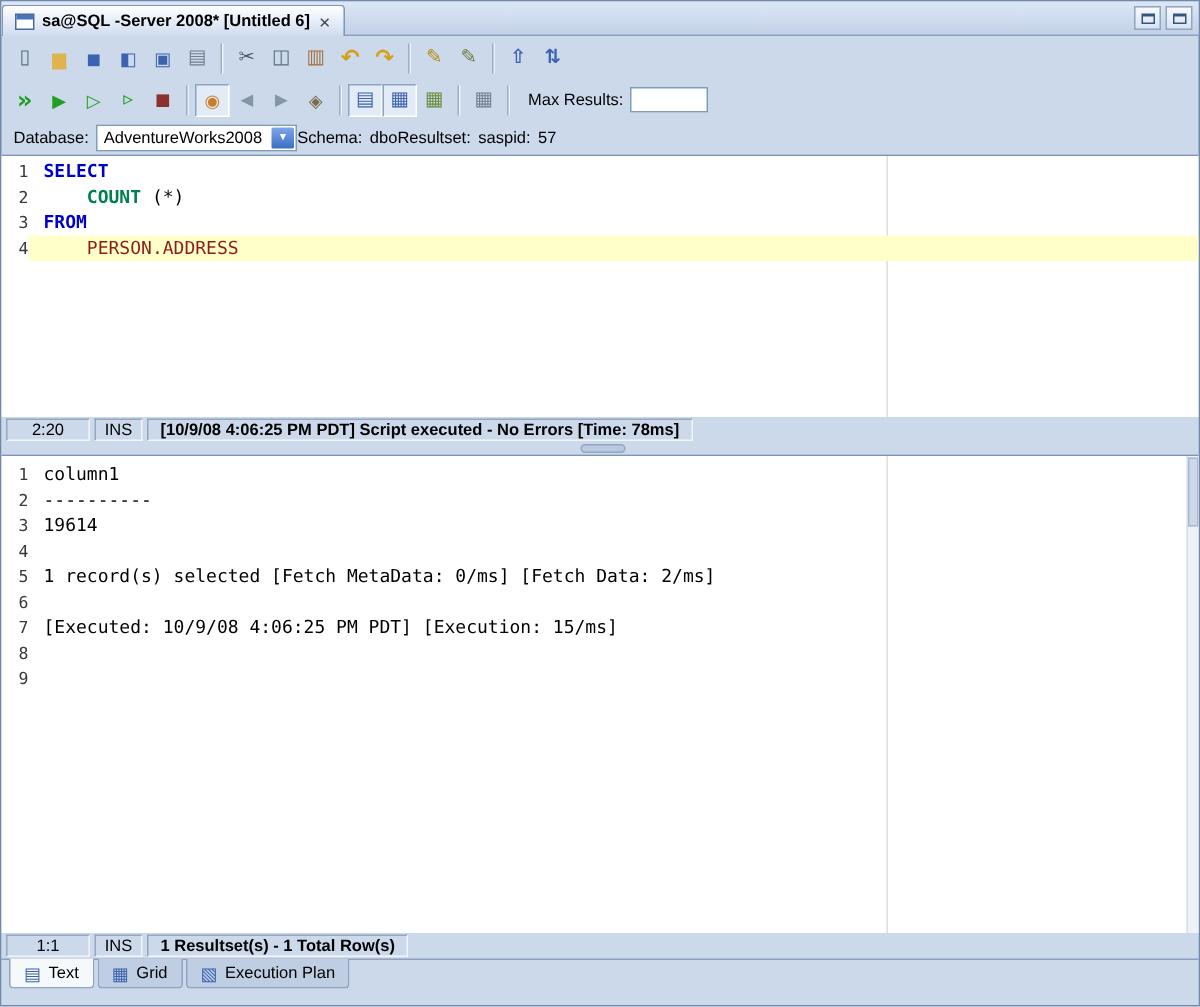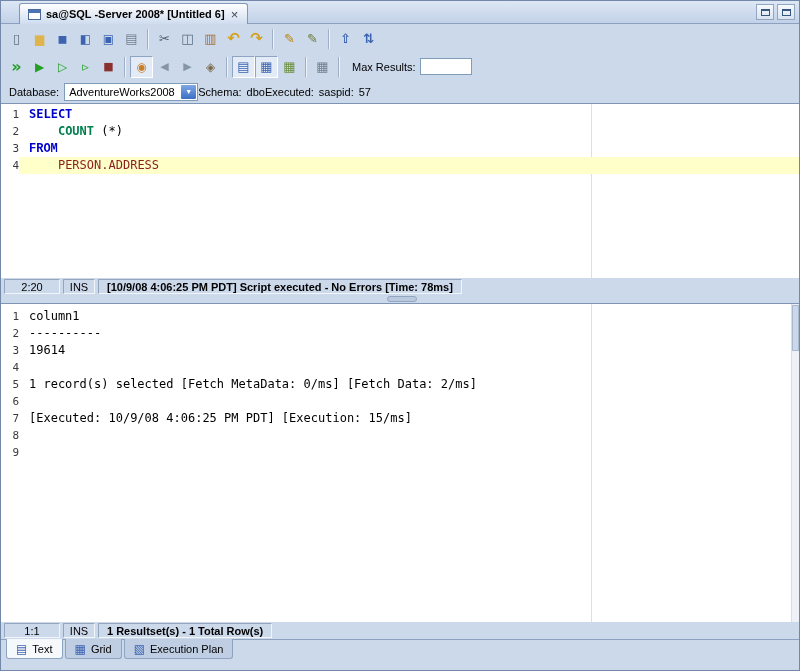--- a/index.html
+++ b/index.html
@@ -1,21 +1,21 @@
 <!DOCTYPE html>
 <html><head>
 <meta charset="utf-8">
 <style>
   *{box-sizing:border-box;margin:0;padding:0;}
   html,body{width:800px;height:671px;}
   body{background:#ccd9eb;font-family:"Liberation Sans",sans-serif;font-size:11px;color:#000;overflow:hidden;}
   #window{display:flex;flex-direction:column;height:100%;border:1px solid #7188a8;background:#ccd9eb;}
 
   
-  #tabstrip{height:23px;flex:none;display:flex;align-items:flex-end;padding:2px 4px 0 18px;
+  #tabstrip{height:23px;flex:none;display:flex;align-items:flex-end;padding:2px 4px 0 0;
     background:linear-gradient(#dde7f5,#c2d1e8);border-bottom:1px solid #8ca1c0;position:relative;}
   .doc-tab{display:flex;align-items:center;gap:5px;height:21px;padding:0 8px;position:relative;z-index:1;
     background:linear-gradient(#ffffff,#cfdcef);border:1px solid #8097b8;border-bottom:none;
     border-radius:3px 3px 0 0;font-weight:bold;margin-bottom:-1px;}
   .app-ico{width:13px;height:11px;border:1px solid #4a6a9a;background:#fff;position:relative;display:inline-block;}
   .app-ico::before{content:"";position:absolute;left:0;top:0;right:0;height:3px;background:#4a74b8;}
   .tab-close{font-size:13px;line-height:11px;color:#445;padding:0 1px;font-weight:normal;cursor:default;}
   #win-btns{position:absolute;right:4px;top:3px;display:flex;gap:3px;}
   .win-btn{width:18px;height:16px;border:1px solid #93a6c0;background:linear-gradient(#f7fafd,#d8e3f1);
     display:flex;align-items:center;justify-content:center;}
@@ -211,32 +211,32 @@
   </div>
 
   <div id="ctxbar">
     <span class="ctx-label first">Database:</span>
     <div class="combo">
       <span>AdventureWorks2008</span>
       <span class="combo-arrow">▼</span>
     </div>
     <span class="ctx-label">Schema:</span>
     <span class="ctx-value">dbo</span>
-    <span class="ctx-label">Executed:</span>
+    <span class="ctx-label">Resultset:</span>
     <span class="ctx-value">sa</span>
     <span class="ctx-label">spid:</span>
     <span class="ctx-value">57</span>
   </div>
 
   <div id="editor">
     <div class="margin-line"></div>
     <div id="editor-lines">
         <div class="ed-line"><span class="ed-gutter">1</span><span class="ed-code"><span style="color: rgb(0, 0, 204); font-weight: bold;">SELECT</span></span></div>
         <div class="ed-line"><span class="ed-gutter">2</span><span class="ed-code"><span style="color: rgb(0, 0, 0);">    </span><span style="color: rgb(0, 128, 77); font-weight: bold;">COUNT</span><span style="color: rgb(0, 0, 0);"> (*)</span></span></div>
-        <div class="ed-line"><span class="ed-gutter">3</span><span class="ed-code"><span style="color: rgb(0, 0, 204); font-weight: bold; font-family: Liberation Mono, monospace;">FROM</span></span></div>
+        <div class="ed-line"><span class="ed-gutter">3</span><span class="ed-code"><span style="color: rgb(0, 0, 204); font-weight: bold;">FROM</span></span></div>
         <div class="ed-line current"><span class="ed-gutter">4</span><span class="ed-code"><span style="color: rgb(0, 0, 0);">    </span><span style="color: rgb(139, 29, 29);">PERSON.ADDRESS</span></span></div>
       </div>
   </div>
 
   <div class="statusbar">
     <span class="sb-cell sb-pos">2:20</span>
     <span class="sb-cell sb-mode">INS</span>
     <span class="sb-cell sb-msg">[10/9/08 4:06:25 PM PDT] Script executed - No Errors [Time: 78ms]</span>
   </div>
 

